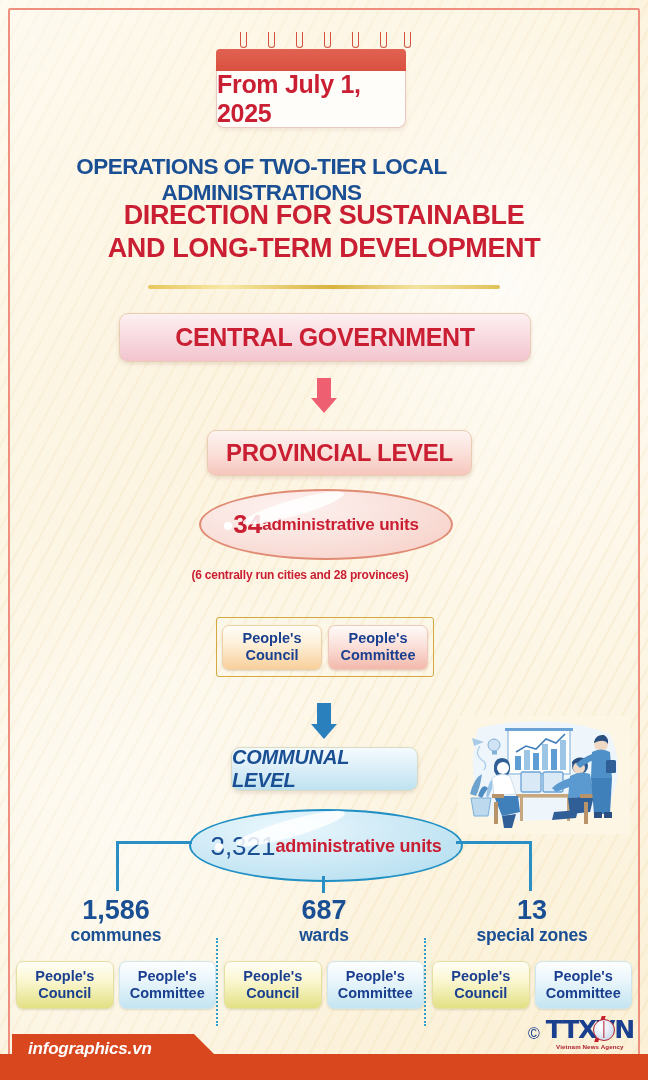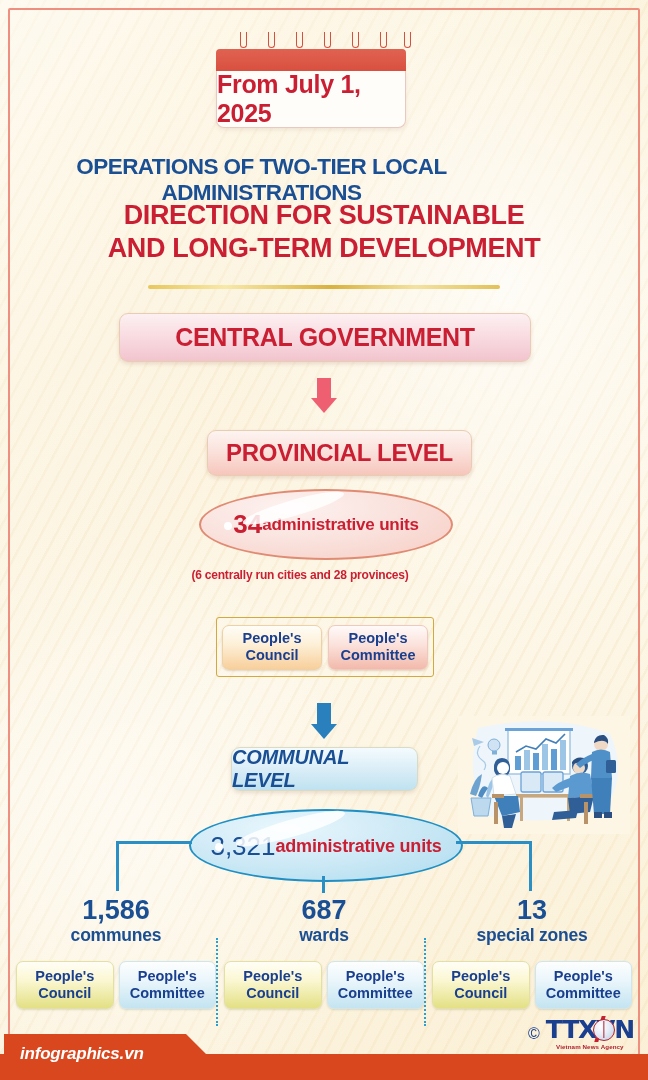--- a/index.html
+++ b/index.html
@@ -171,24 +171,24 @@
   }
   #vdot-1{left:216px;}
   #vdot-2{left:424px;}
 
   
   #footer-band{
     position:absolute;left:0;bottom:0;width:648px;height:26px;
     background:#d9471f;
   }
   #footer-tab{
-    position:absolute;left:4px;bottom:16px;height:30px;width:212px;
+    position:absolute;left:12px;bottom:16px;height:30px;width:212px;
     background:#d9471f;
     clip-path:polygon(0 0,182px 0,212px 30px,0 30px);
-    display:flex;align-items:flex-end;
+    display:flex;align-items:center;
   }
   #footer-tab span{
     color:#ffffff;font-style:italic;font-weight:bold;font-size:17px;padding-left:16px;
     letter-spacing:-.2px;
   }
   #ttxvn{
     position:absolute;right:14px;bottom:30px;display:flex;align-items:center;gap:6px;
   }
   #ttxvn .copy{color:#1a3f8f;font-size:16px;font-weight:normal;}
   .logo-wrap{position:relative;display:flex;flex-direction:column;align-items:center;}

